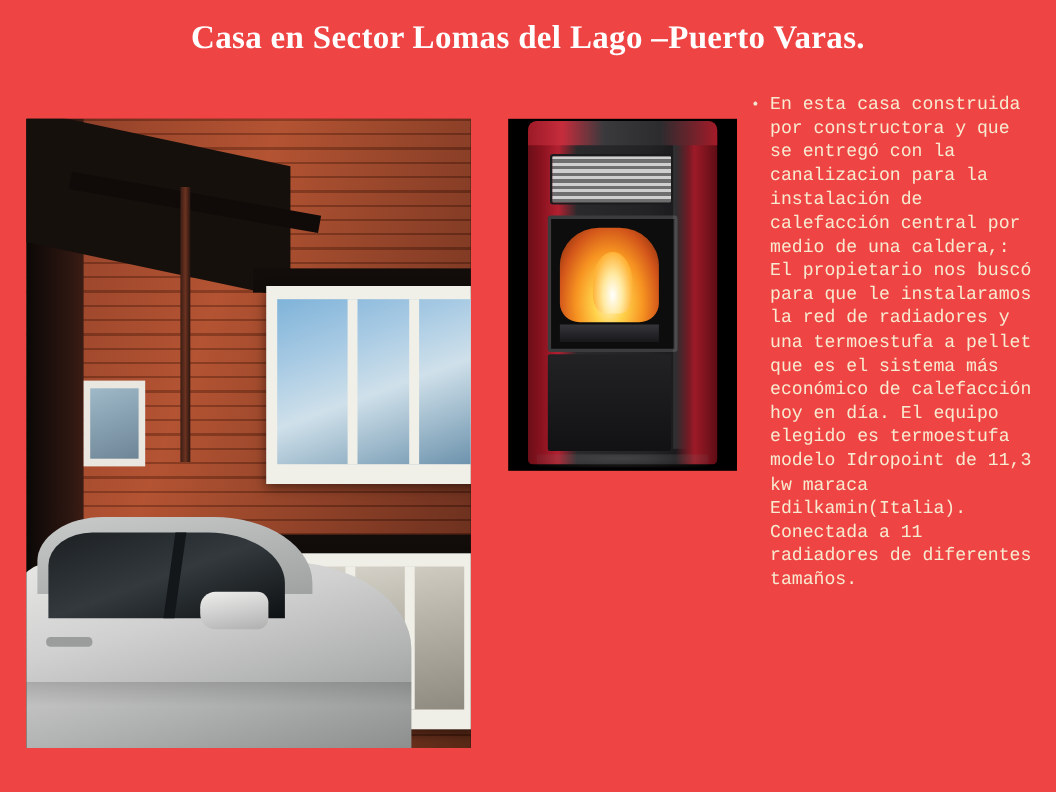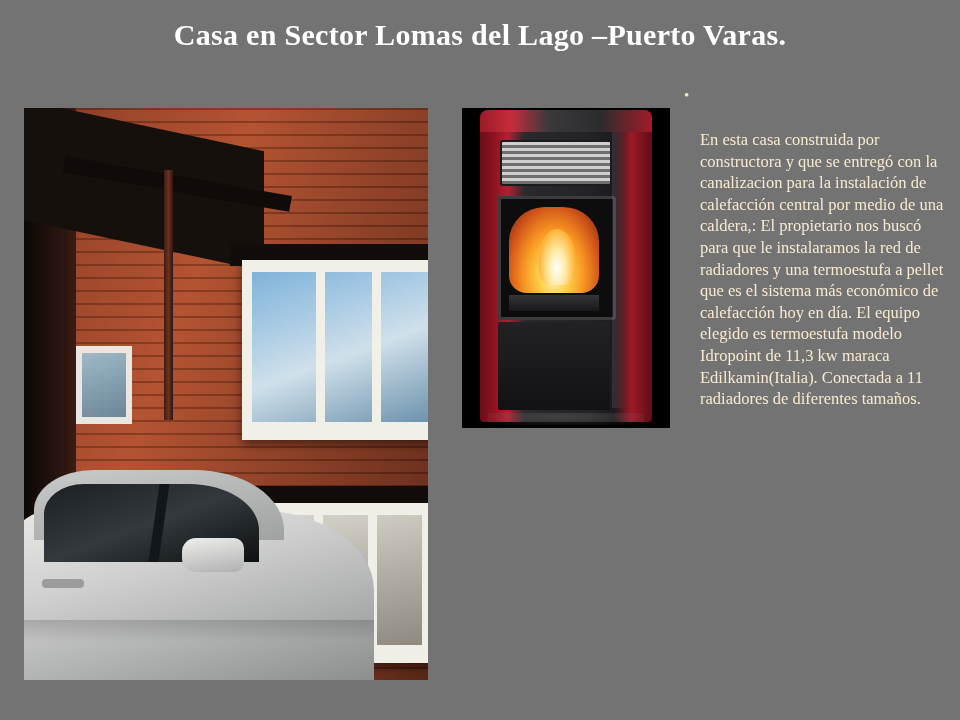--- a/index.html
+++ b/index.html
@@ -11,21 +11,21 @@
     width: 960px;
     height: 720px;
     overflow: hidden;
     font-family: "Liberation Serif", serif;
     color: #ffffff;
   }
   .slide {
     position: relative;
     width: 960px;
     height: 720px;
-    background: #737373;
+    background: #ef4444;
   }
 
   
   .slide-title {
     position: absolute;
     left: 60px;
     top: 18px;
     width: 840px;
     text-align: center;
     font-size: 30px;
@@ -328,22 +328,21 @@
     font-size: 15px;
     line-height: 22px;
     text-align: left;
   }
   .bullet-text {
     flex: 1 1 auto;
     color: #f7ead0;
     font-size: 16.5px;
     line-height: 21.6px;
     text-align: left;
-    font-family: Liberation Serif, serif;
-    margin-top: 45px;
+    font-family: Liberation Mono, monospace;
   }
 </style>
 </head>
 <body>
 
 <div class="slide">
 
   <div class="slide-title">Casa  en Sector Lomas del Lago  –Puerto Varas.</div>
 
   <div class="photo-house">

